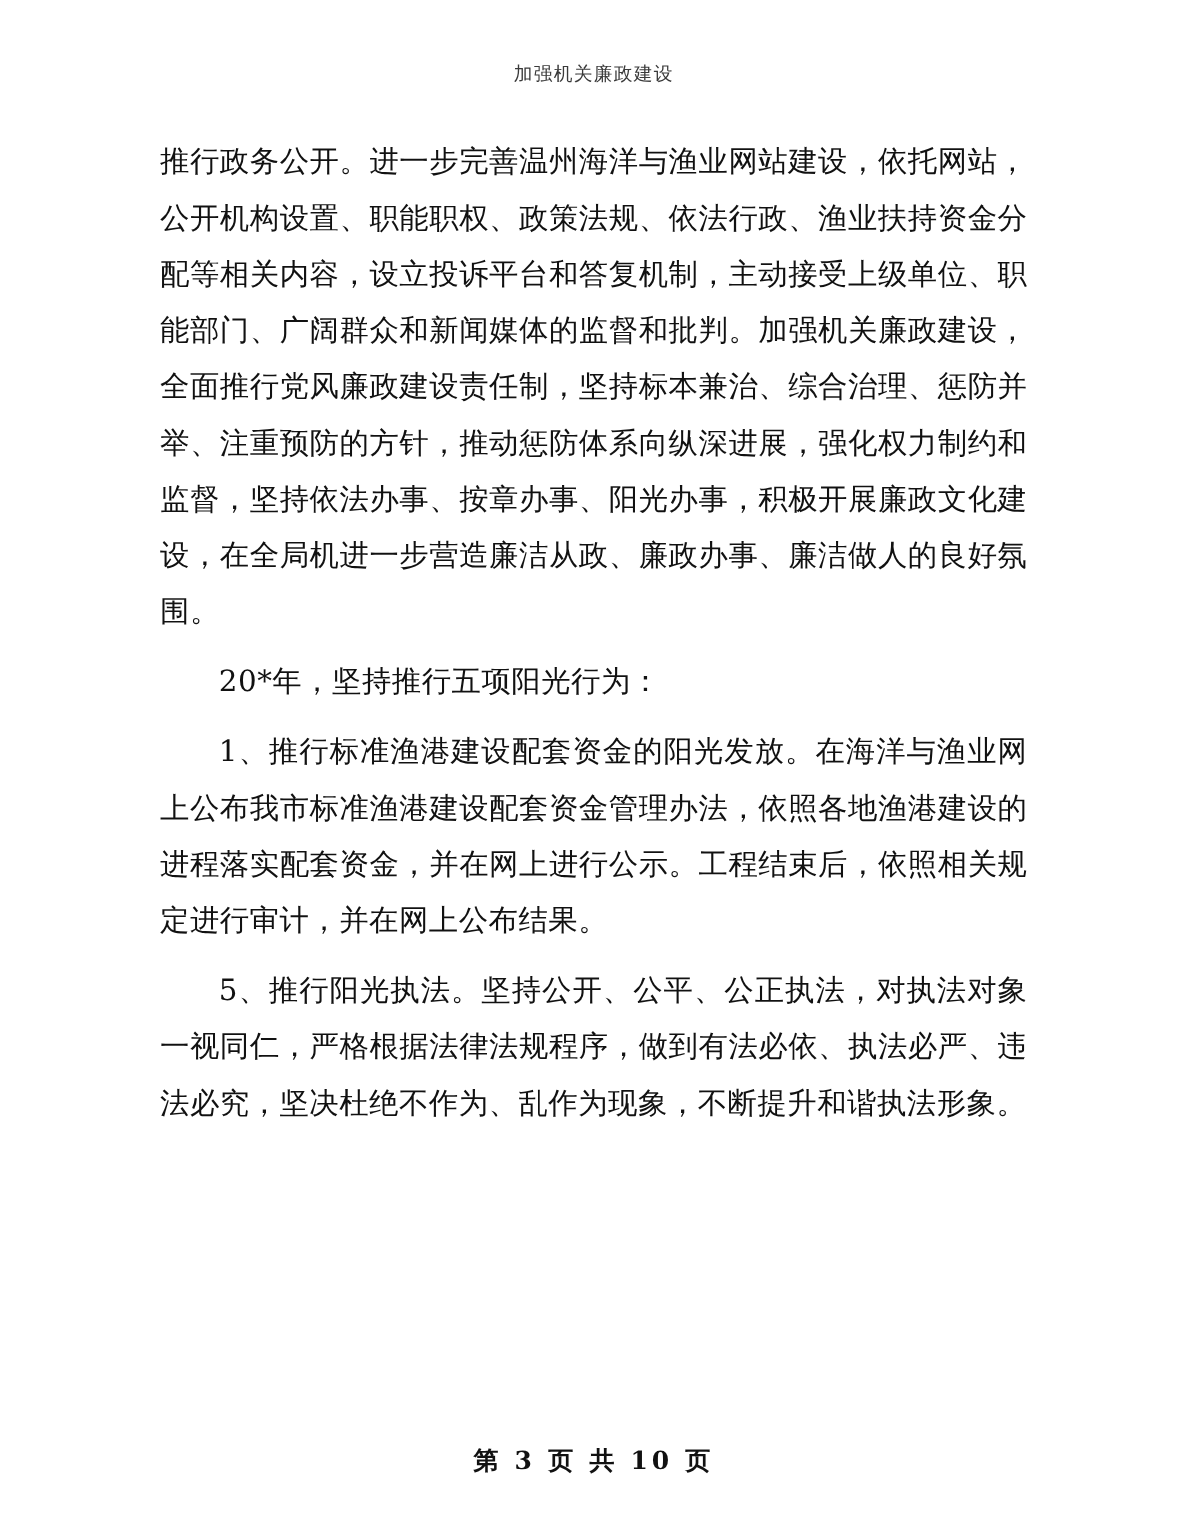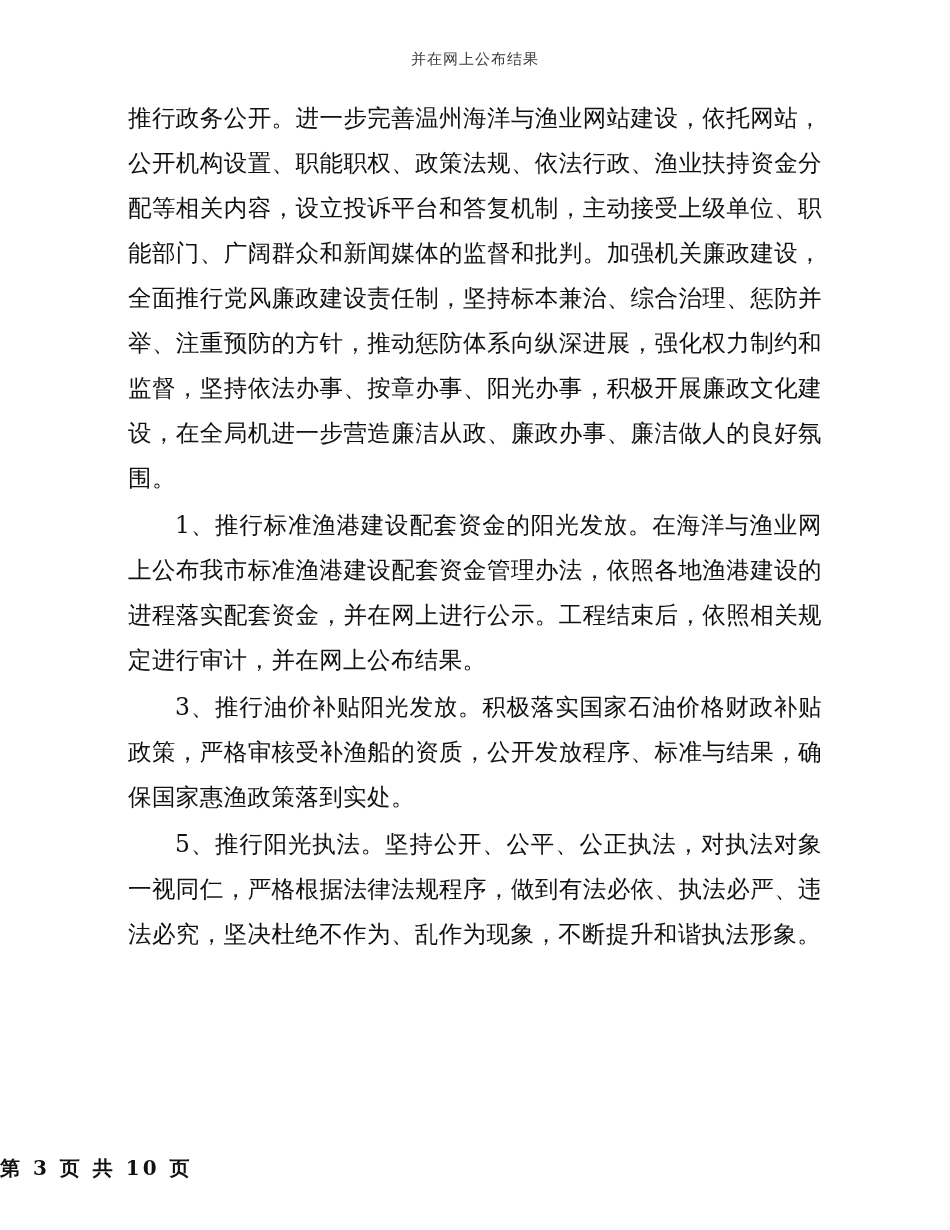--- a/index.html
+++ b/index.html
@@ -32,55 +32,55 @@
     letter-spacing: 1px;
     font-family: "DejaVu Sans", "Liberation Sans", sans-serif;
   }
   .body-area {
     position: absolute;
     top: 96px;
     left: 128px;
     width: 694px;
   }
   p.para {
-    margin: 0 0 2px 0;
+    margin: 11px 0 2px 0;
     font-size: 23.5px;
     line-height: 45px;
     text-align: justify;
     text-justify: inter-ideograph;
     letter-spacing: 0.4px;
     color: #111111;
     font-family: "DejaVu Serif", "Liberation Serif", serif;
   }
   p.indent {
     text-indent: 47px;
   }
   .footer {
     position: absolute;
     bottom: 48px;
     left: 0;
     width: 950px;
-    text-align: left;
+    text-align: center;
     font-size: 20px;
     font-weight: bold;
     letter-spacing: 3px;
     color: #111111;
     font-family: "DejaVu Serif", "Liberation Serif", serif;
   }
 </style>
 </head>
 <body>
 
 <div class="page">
 
-  <div class="header-note">并在网上公布结果</div>
+  <div class="header-note">加强机关廉政建设</div>
 
   <div class="body-area">
     <p class="para">推行政务公开。进一步完善温州海洋与渔业网站建设，依托网站，公开机构设置、职能职权、政策法规、依法行政、渔业扶持资金分配等相关内容，设立投诉平台和答复机制，主动接受上级单位、职能部门、广阔群众和新闻媒体的监督和批判。加强机关廉政建设，全面推行党风廉政建设责任制，坚持标本兼治、综合治理、惩防并举、注重预防的方针，推动惩防体系向纵深进展，强化权力制约和监督，坚持依法办事、按章办事、阳光办事，积极开展廉政文化建设，在全局机进一步营造廉洁从政、廉政办事、廉洁做人的良好氛围。</p>
+    <p class="para indent">20*年，坚持推行五项阳光行为：</p>
     <p class="para indent">1、推行标准渔港建设配套资金的阳光发放。在海洋与渔业网上公布我市标准渔港建设配套资金管理办法，依照各地渔港建设的进程落实配套资金，并在网上进行公示。工程结束后，依照相关规定进行审计，并在网上公布结果。</p>
-    <p class="para indent">3、推行油价补贴阳光发放。积极落实国家石油价格财政补贴政策，严格审核受补渔船的资质，公开发放程序、标准与结果，确保国家惠渔政策落到实处。</p>
     <p class="para indent">5、推行阳光执法。坚持公开、公平、公正执法，对执法对象一视同仁，严格根据法律法规程序，做到有法必依、执法必严、违法必究，坚决杜绝不作为、乱作为现象，不断提升和谐执法形象。</p>
 
   </div>
 
   <div class="footer">第 3 页 共 10 页</div>
 
 </div>
 
 </body></html>

